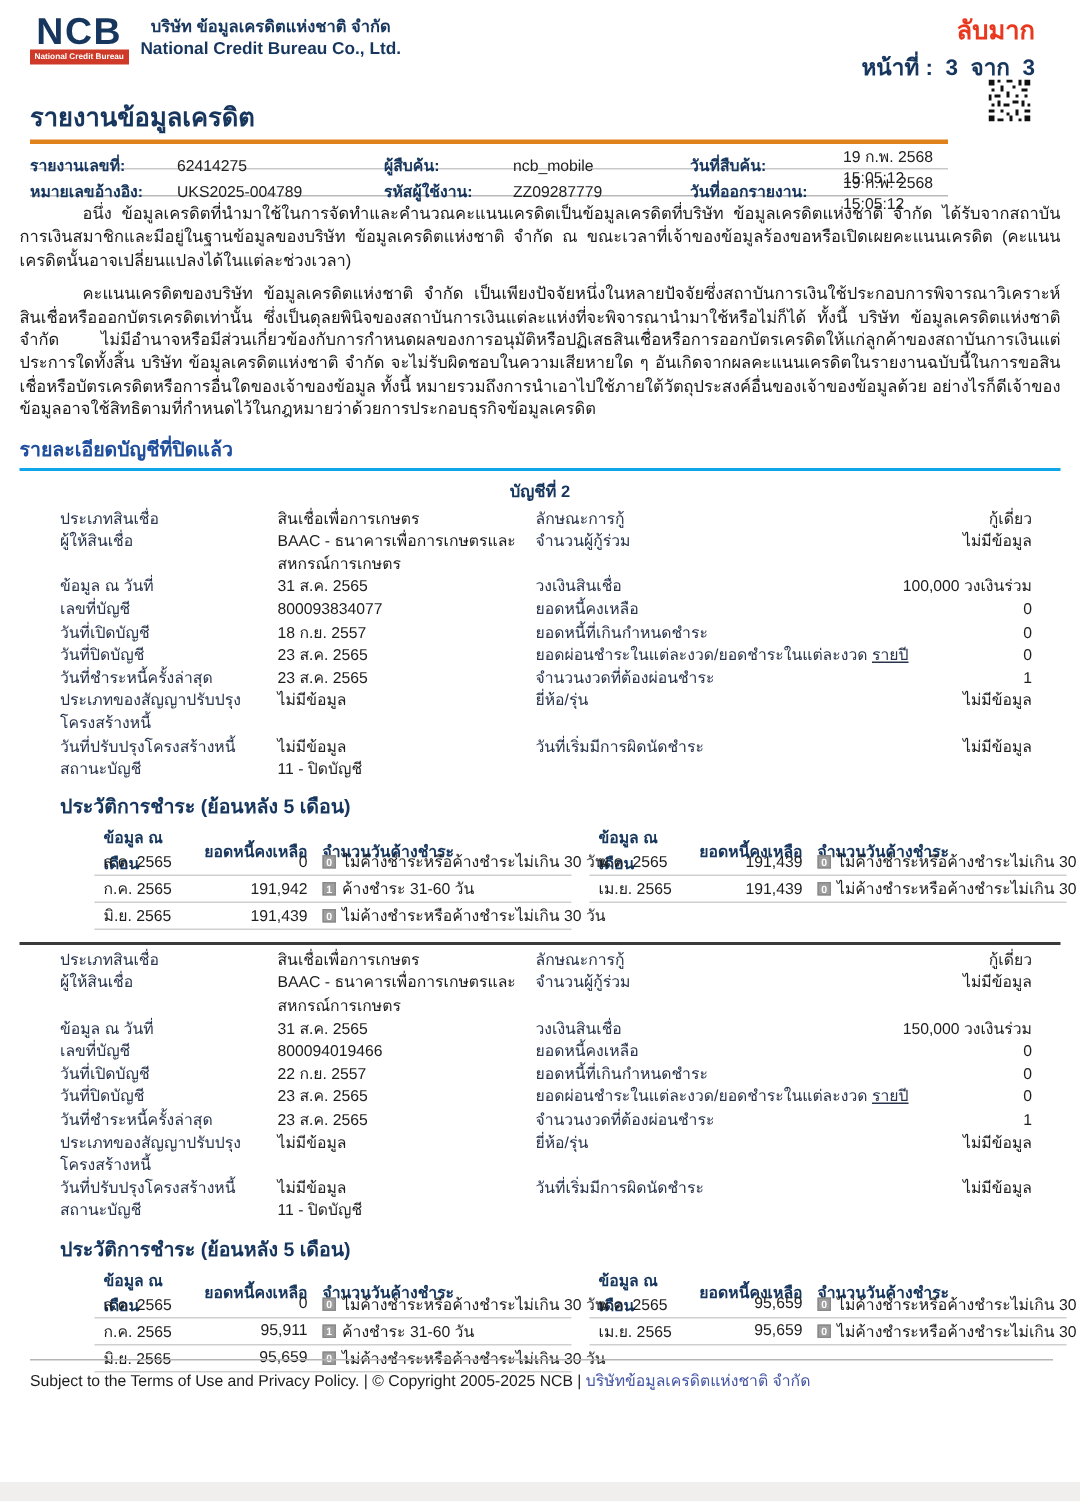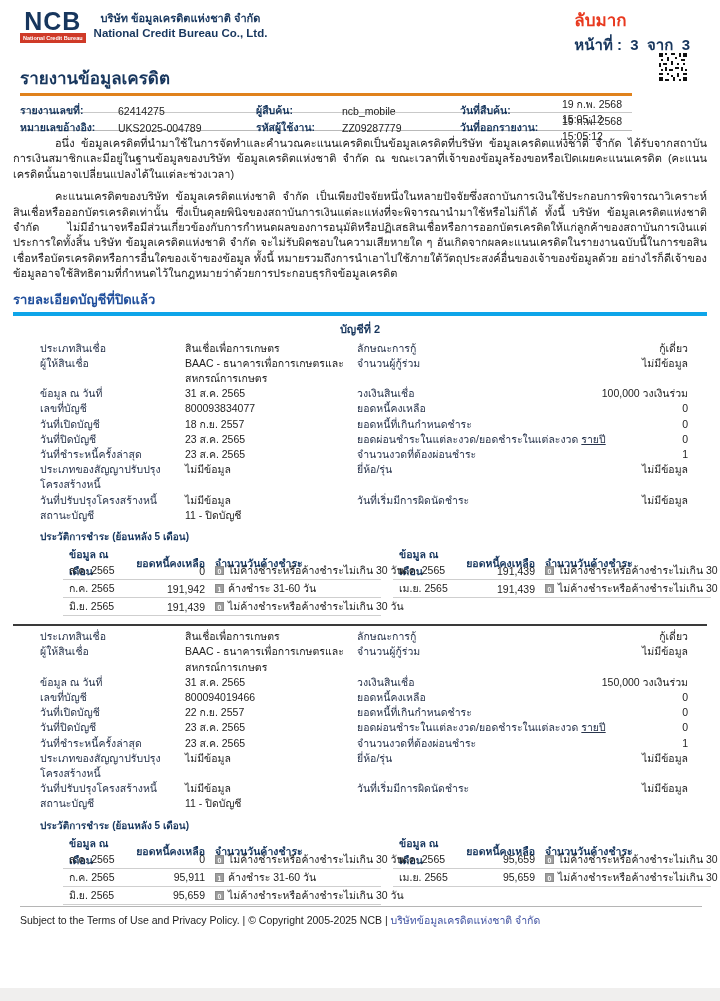--- a/index.html
+++ b/index.html
@@ -9,55 +9,55 @@
 
   
   .hdr { display:flex; justify-content:space-between; padding:9px 30px 0 20px; }
   .brand { display:flex; gap:8px; align-items:flex-start;text-align:center; }
   .logo { display:flex; flex-direction:column; align-items:center; }
   .logo-ncb { font-size:25px; font-weight:bold; color:#17365d; line-height:24px; letter-spacing:1px; }
   .logo-band { background:#cf3a28; color:#fff; font-size:5.5px; font-weight:bold; padding:2px 3px; line-height:6px; white-space:nowrap; }
   .brand-names { padding-top:2px; }
   .brand-th { font-size:11px; font-weight:bold; color:#17365d; line-height:15px; }
   .brand-en { font-size:11.5px; font-weight:bold; color:#17365d; line-height:15px; }
-  .hdr-right { text-align:left; padding-top:2px; }
+  .hdr-right { text-align:right; padding-top:2px; }
   .confidential { font-size:17px; font-weight:bold; color:#e8391f; line-height:19px; }
   .pageno { font-size:15px; font-weight:bold; color:#17365d; margin-top:3px; }
   .pageno span { display:inline-block; }
 
   .report-title { font-size:17px; font-weight:bold; color:#17365d; margin:7px 0 2px 20px; }
 
   
   .info-table { margin-left:20px; width:612px; border-top:3px solid #e0821c; border-bottom:1px solid #b9b9b9; font-size:10.5px; }
   .info-row { display:grid; grid-template-columns:98px 138px 86px 118px 102px auto; align-items:center; height:17px; }
   .info-row:first-child { border-bottom:1px solid #c9c9c9; }
   .ilbl { font-weight:bold; color:#17365d; }
   .ival { color:#222; }
 
   .qr { position:absolute; top:53px; right:33px; width:28px; height:28px; }
 
   
   .paras { margin:5px 13px 0 13px; }
   .para { font-size:11px; line-height:15.4px; text-align:justify; text-indent:42px; color:#1d1d1d; margin-bottom:7px; }
 
   
-  .section-hdr { margin:5px 13px 0 13px; font-size:13px; font-weight:bold; color:#1f4e9c; border-bottom:4px solid #0ea5e9; padding-bottom:2px; }
+  .section-hdr { margin:5px 13px 0 13px; font-size:13px; font-weight:bold; color:#1f4e9c; border-bottom:2px solid #0ea5e9; padding-bottom:2px; }
 
   
   .acct-title { text-align:center; font-size:11px; font-weight:bold; color:#17365d; margin-top:4px; }
   .details { margin:3px 32px 0 40px; font-size:10.5px; }
   .drow { display:grid; grid-template-columns:145px 172px 1fr auto; line-height:15.2px; align-items:start; }
   .dl  { color:#28344c; }
   .dv  { color:#1d1d1d; padding-right:6px; }
   .dl2 { color:#28344c; }
   .dv2 { color:#1d1d1d; text-align:right; }
   .u { text-decoration:underline; margin-left:3px; }
 
   
-  .hist-title { margin:6px 0 0 40px; font-size:10px; font-weight:bold; color:#17365d; }
+  .hist-title { margin:6px 0 0 40px; font-size:13px; font-weight:bold; color:#17365d; }
   .hist-wrap { display:flex; margin:2px 32px 0 63px; gap:12px; }
   .htable { font-size:10.5px; }
   .htable.left { width:318px; }
   .htable.right { width:318px; }
   .hhead, .hrow { display:grid; grid-template-columns:70px 76px auto; align-items:center; }
   .hhead { font-weight:bold; color:#17365d; height:16px; }
   .hhead .hc2 { text-align:right; padding-right:4px; }
   .hrow { height:18px; border-bottom:1px solid #cfcfcf; color:#1d1d1d; }
   .hm { padding-left:6px; }
   .hb { text-align:right; padding-right:4px; }

